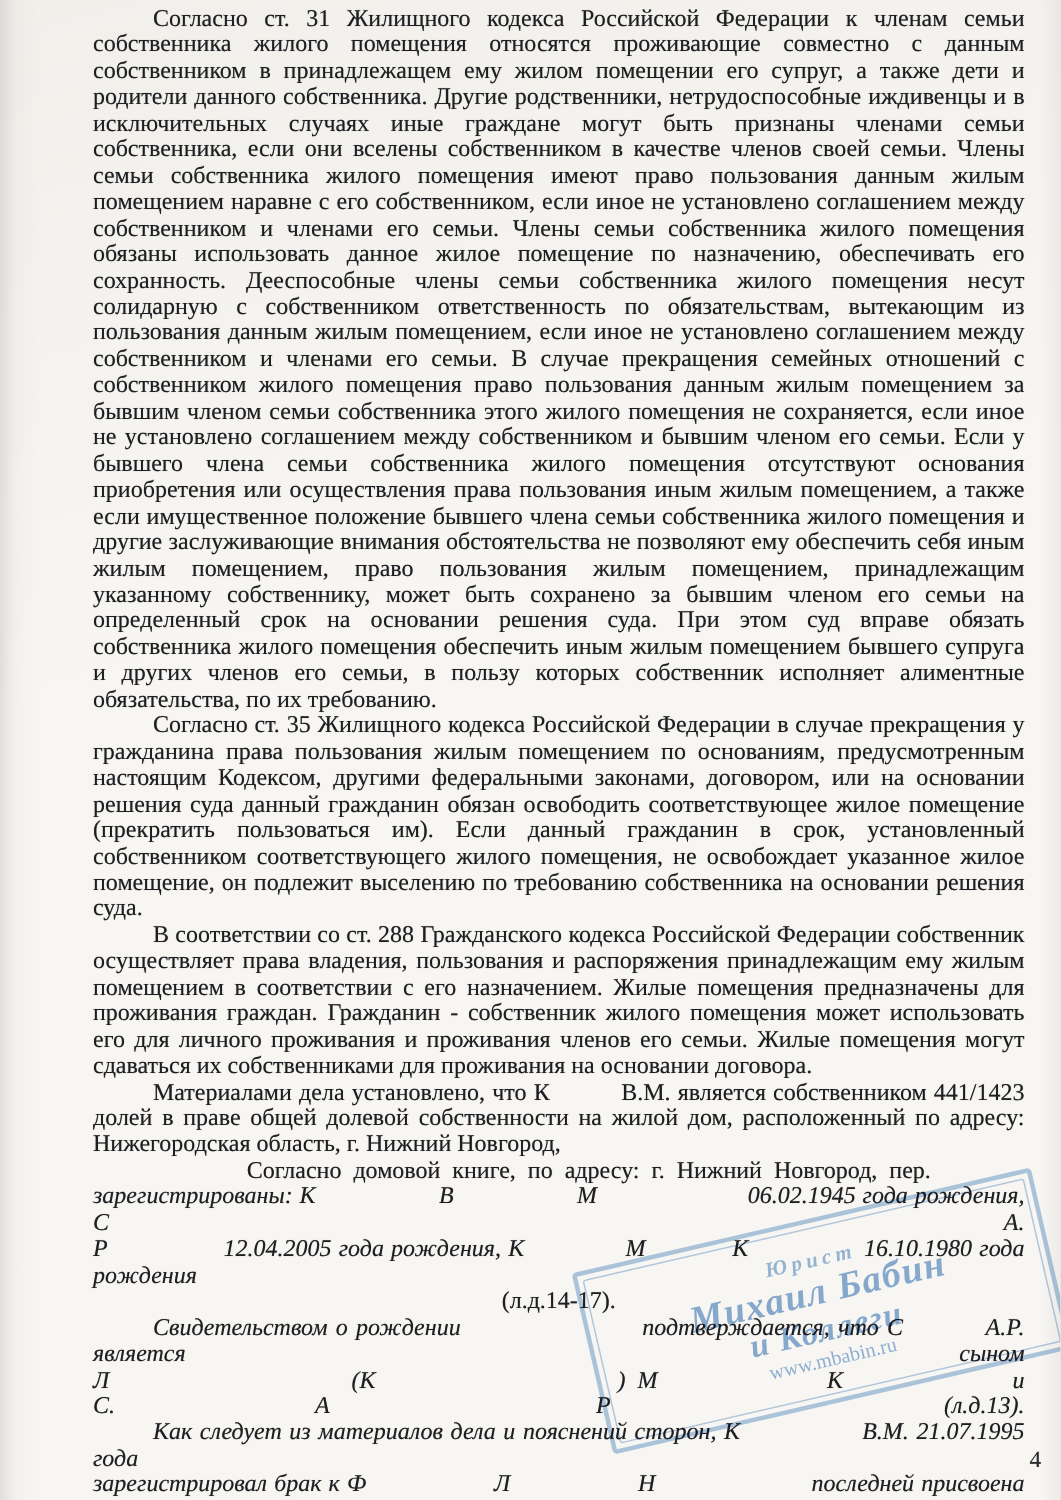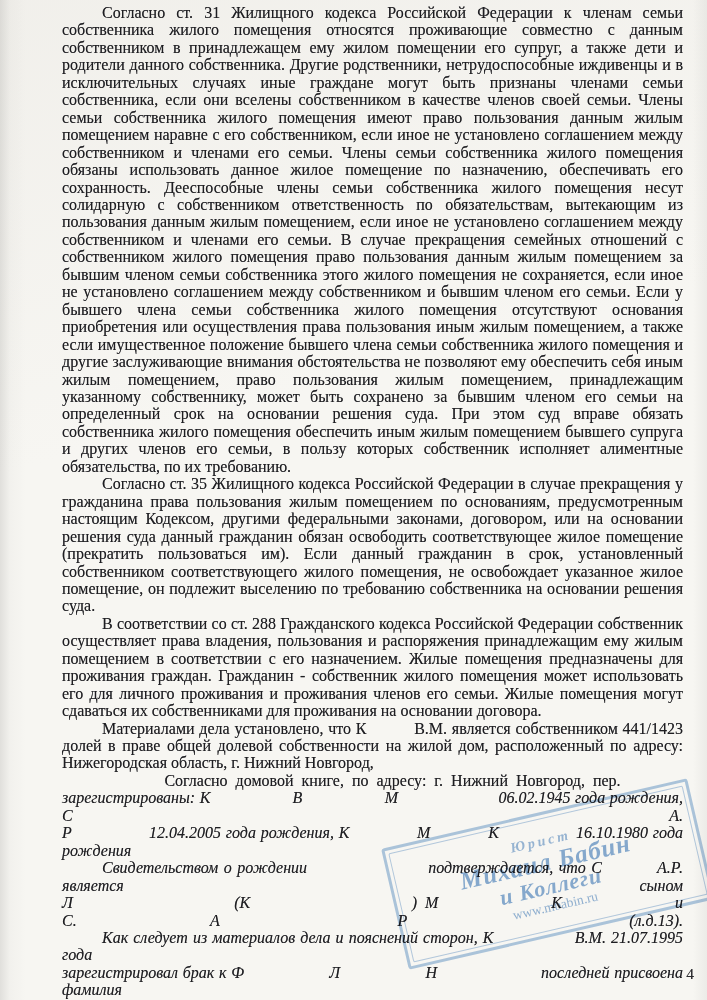--- a/index.html
+++ b/index.html
@@ -70,20 +70,21 @@
 
   <div class="textbody">
       <p class="flow">Согласно ст. 31 Жилищного кодекса Российской Федерации к членам семьи собственника жилого помещения относятся проживающие совместно с данным собственником в принадлежащем ему жилом помещении его супруг, а также дети и родители данного собственника. Другие родственники, нетрудоспособные иждивенцы и в исключительных случаях иные граждане могут быть признаны членами семьи собственника, если они вселены собственником в качестве членов своей семьи. Члены семьи собственника жилого помещения имеют право пользования данным жилым помещением наравне с его собственником, если иное не установлено соглашением между собственником и членами его семьи. Члены семьи собственника жилого помещения обязаны использовать данное жилое помещение по назначению, обеспечивать его сохранность. Дееспособные члены семьи собственника жилого помещения несут солидарную с собственником ответственность по обязательствам, вытекающим из пользования данным жилым помещением, если иное не установлено соглашением между собственником и членами его семьи. В случае прекращения семейных отношений с собственником жилого помещения право пользования данным жилым помещением за бывшим членом семьи собственника этого жилого помещения не сохраняется, если иное не установлено соглашением между собственником и бывшим членом его семьи. Если у бывшего члена семьи собственника жилого помещения отсутствуют основания приобретения или осуществления права пользования иным жилым помещением, а также если имущественное положение бывшего члена семьи собственника жилого помещения и другие заслуживающие внимания обстоятельства не позволяют ему обеспечить себя иным жилым помещением, право пользования жилым помещением, принадлежащим указанному собственнику, может быть сохранено за бывшим членом его семьи на определенный срок на основании решения суда. При этом суд вправе обязать собственника жилого помещения обеспечить иным жилым помещением бывшего супруга и других членов его семьи, в пользу которых собственник исполняет алиментные обязательства, по их требованию.</p>
       <p class="flow">Согласно ст. 35 Жилищного кодекса Российской Федерации в случае прекращения у гражданина права пользования жилым помещением по основаниям, предусмотренным настоящим Кодексом, другими федеральными законами, договором, или на основании решения суда данный гражданин обязан освободить соответствующее жилое помещение (прекратить пользоваться им). Если данный гражданин в срок, установленный собственником соответствующего жилого помещения, не освобождает указанное жилое помещение, он подлежит выселению по требованию собственника на основании решения суда.</p>
       <p class="flow">В соответствии со ст. 288 Гражданского кодекса Российской Федерации собственник осуществляет права владения, пользования и распоряжения принадлежащим ему жилым помещением в соответствии с его назначением. Жилые помещения предназначены для проживания граждан. Гражданин - собственник жилого помещения может использовать его для личного проживания и проживания членов его семьи. Жилые помещения могут сдаваться их собственниками для проживания на основании договора.</p>
       <p class="flow">Материалами дела установлено, что К&nbsp;&nbsp;&nbsp;&nbsp;&nbsp;&nbsp;&nbsp;&nbsp;&nbsp;&nbsp;В.М. является собственником 441/1423 долей в праве общей долевой собственности на жилой дом, расположенный по адресу: Нижегородская область, г. Нижний Новгород,</p>
       <div class="linespar">
         <div class="line first">Согласно&nbsp;&nbsp;домовой&nbsp;&nbsp;книге,&nbsp;&nbsp;по&nbsp;&nbsp;адресу:&nbsp;&nbsp;г.&nbsp;&nbsp;Нижний&nbsp;&nbsp;Новгород,&nbsp;&nbsp;пер.</div>
         <div class="line just">зарегистрированы: К&nbsp;&nbsp;&nbsp;&nbsp;&nbsp;&nbsp;&nbsp;&nbsp;&nbsp;&nbsp;&nbsp;&nbsp;&nbsp;&nbsp;&nbsp;&nbsp;&nbsp;&nbsp;В&nbsp;&nbsp;&nbsp;&nbsp;&nbsp;&nbsp;&nbsp;&nbsp;&nbsp;&nbsp;&nbsp;&nbsp;&nbsp;&nbsp;&nbsp;&nbsp;&nbsp;&nbsp;М&nbsp;&nbsp;&nbsp;&nbsp;&nbsp;&nbsp;&nbsp;&nbsp;&nbsp;&nbsp;&nbsp;&nbsp;&nbsp;&nbsp;&nbsp;&nbsp;&nbsp;&nbsp;&nbsp;&nbsp;&nbsp;&nbsp;06.02.1945 года рождения, С&nbsp;&nbsp;&nbsp;&nbsp;&nbsp;&nbsp;&nbsp;&nbsp;&nbsp;&nbsp;&nbsp;&nbsp;А.</div>
         <div class="line just">Р&nbsp;&nbsp;&nbsp;&nbsp;&nbsp;&nbsp;&nbsp;&nbsp;&nbsp;&nbsp;&nbsp;&nbsp;&nbsp;&nbsp;&nbsp;&nbsp;12.04.2005 года рождения, К&nbsp;&nbsp;&nbsp;&nbsp;&nbsp;&nbsp;&nbsp;&nbsp;&nbsp;&nbsp;&nbsp;&nbsp;&nbsp;&nbsp;М&nbsp;&nbsp;&nbsp;&nbsp;&nbsp;&nbsp;&nbsp;&nbsp;&nbsp;&nbsp;&nbsp;&nbsp;К&nbsp;&nbsp;&nbsp;&nbsp;&nbsp;&nbsp;&nbsp;&nbsp;&nbsp;&nbsp;&nbsp;&nbsp;&nbsp;&nbsp;&nbsp;&nbsp;16.10.1980 года рождения</div>
+        <div class="line">(л.д.14-17).</div>
       </div>
       <div class="linespar">
         <div class="line first just">Свидетельством о рождении&nbsp;&nbsp;&nbsp;&nbsp;&nbsp;&nbsp;&nbsp;&nbsp;&nbsp;&nbsp;&nbsp;&nbsp;&nbsp;&nbsp;&nbsp;&nbsp;&nbsp;&nbsp;&nbsp;&nbsp;&nbsp;&nbsp;подтверждается, что С&nbsp;&nbsp;&nbsp;&nbsp;&nbsp;&nbsp;&nbsp;&nbsp;&nbsp;&nbsp;А.Р. является сыном</div>
         <div class="line just">Л&nbsp;&nbsp;&nbsp;&nbsp;&nbsp;&nbsp;&nbsp;&nbsp;&nbsp;&nbsp;&nbsp;&nbsp;&nbsp;&nbsp;&nbsp;&nbsp;&nbsp;&nbsp;&nbsp;&nbsp;(К&nbsp;&nbsp;&nbsp;&nbsp;&nbsp;&nbsp;&nbsp;&nbsp;&nbsp;&nbsp;&nbsp;&nbsp;&nbsp;&nbsp;&nbsp;&nbsp;&nbsp;&nbsp;&nbsp;&nbsp;) М&nbsp;&nbsp;&nbsp;&nbsp;&nbsp;&nbsp;&nbsp;&nbsp;&nbsp;&nbsp;&nbsp;&nbsp;&nbsp;&nbsp;К&nbsp;&nbsp;&nbsp;&nbsp;&nbsp;&nbsp;&nbsp;&nbsp;&nbsp;&nbsp;&nbsp;&nbsp;&nbsp;&nbsp;и С.&nbsp;&nbsp;&nbsp;&nbsp;&nbsp;&nbsp;&nbsp;&nbsp;&nbsp;&nbsp;&nbsp;&nbsp;А&nbsp;&nbsp;&nbsp;&nbsp;&nbsp;&nbsp;&nbsp;&nbsp;&nbsp;&nbsp;&nbsp;&nbsp;&nbsp;&nbsp;&nbsp;&nbsp;Р&nbsp;&nbsp;&nbsp;&nbsp;&nbsp;&nbsp;&nbsp;&nbsp;&nbsp;&nbsp;&nbsp;&nbsp;&nbsp;&nbsp;&nbsp;&nbsp;&nbsp;&nbsp;&nbsp;&nbsp;(л.д.13).</div>
       </div>
       <div class="linespar">
         <div class="line first just">Как следует из материалов дела и пояснений сторон, К&nbsp;&nbsp;&nbsp;&nbsp;&nbsp;&nbsp;&nbsp;&nbsp;&nbsp;&nbsp;&nbsp;&nbsp;&nbsp;&nbsp;&nbsp;&nbsp;В.М. 21.07.1995 года</div>
         <div class="line just">зарегистрировал брак к Ф&nbsp;&nbsp;&nbsp;&nbsp;&nbsp;&nbsp;&nbsp;&nbsp;&nbsp;&nbsp;&nbsp;&nbsp;&nbsp;&nbsp;&nbsp;&nbsp;&nbsp;&nbsp;Л&nbsp;&nbsp;&nbsp;&nbsp;&nbsp;&nbsp;&nbsp;&nbsp;&nbsp;&nbsp;&nbsp;&nbsp;&nbsp;&nbsp;&nbsp;&nbsp;&nbsp;&nbsp;Н&nbsp;&nbsp;&nbsp;&nbsp;&nbsp;&nbsp;&nbsp;&nbsp;&nbsp;&nbsp;&nbsp;&nbsp;&nbsp;&nbsp;&nbsp;&nbsp;&nbsp;&nbsp;&nbsp;&nbsp;&nbsp;&nbsp;последней присвоена фамилия</div>
         <div class="line just">К&nbsp;&nbsp;&nbsp;&nbsp;&nbsp;&nbsp;&nbsp;&nbsp;&nbsp;&nbsp;&nbsp;&nbsp;(л.д.10). К&nbsp;&nbsp;&nbsp;&nbsp;&nbsp;&nbsp;&nbsp;&nbsp;&nbsp;&nbsp;&nbsp;&nbsp;М.К. является дочерью К&nbsp;&nbsp;&nbsp;&nbsp;&nbsp;&nbsp;&nbsp;&nbsp;&nbsp;&nbsp;&nbsp;&nbsp;Л.Н., в связи с чем была вселена в</div>
         <div class="line">помещения истца.</div>

